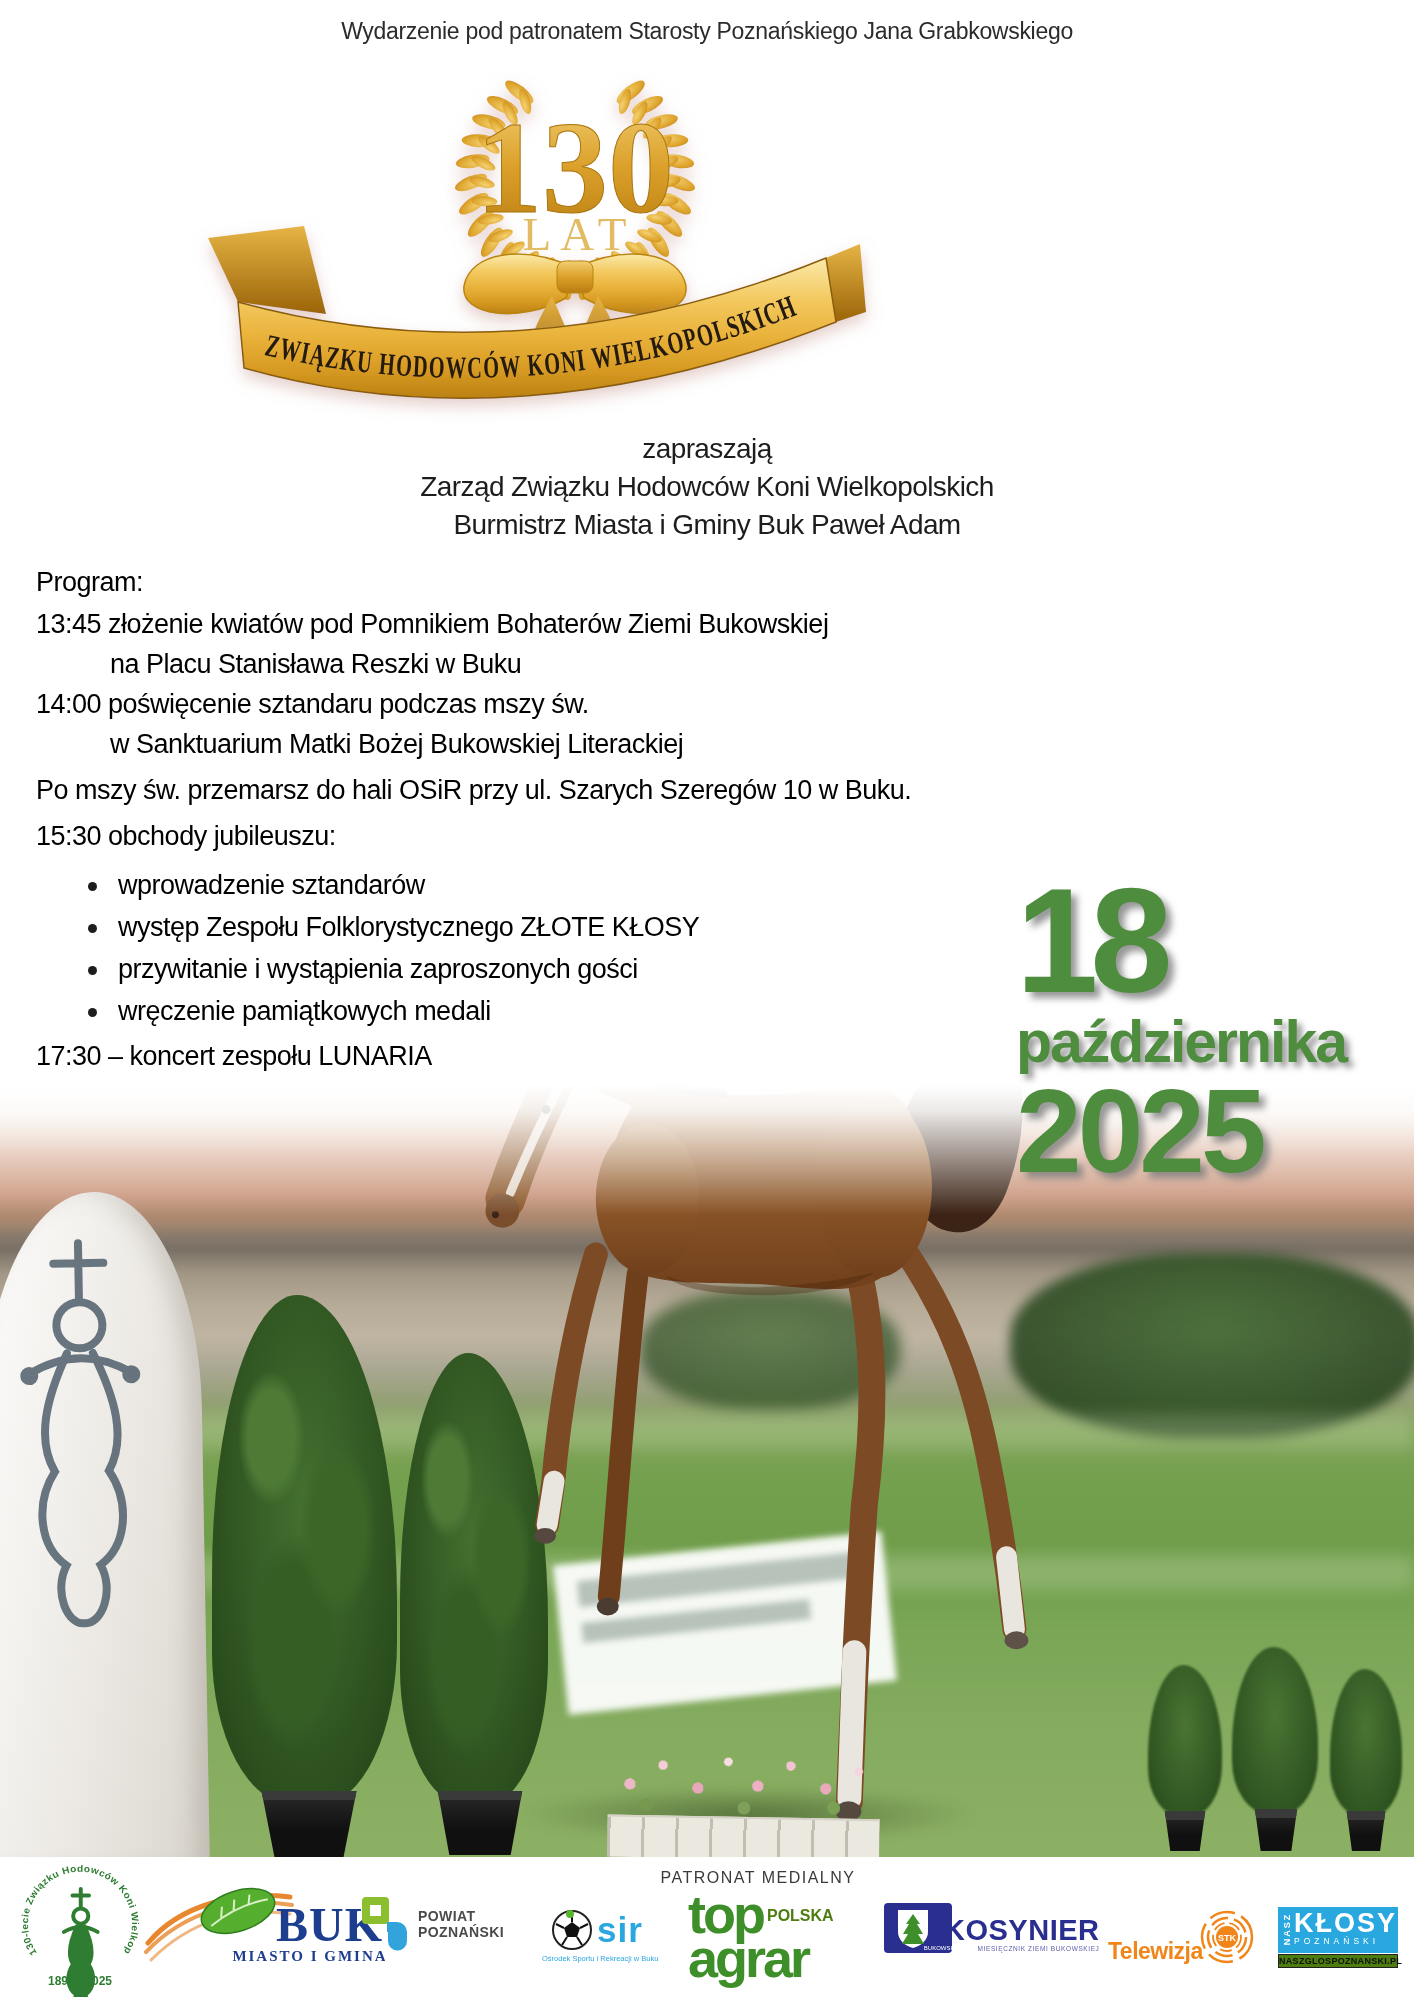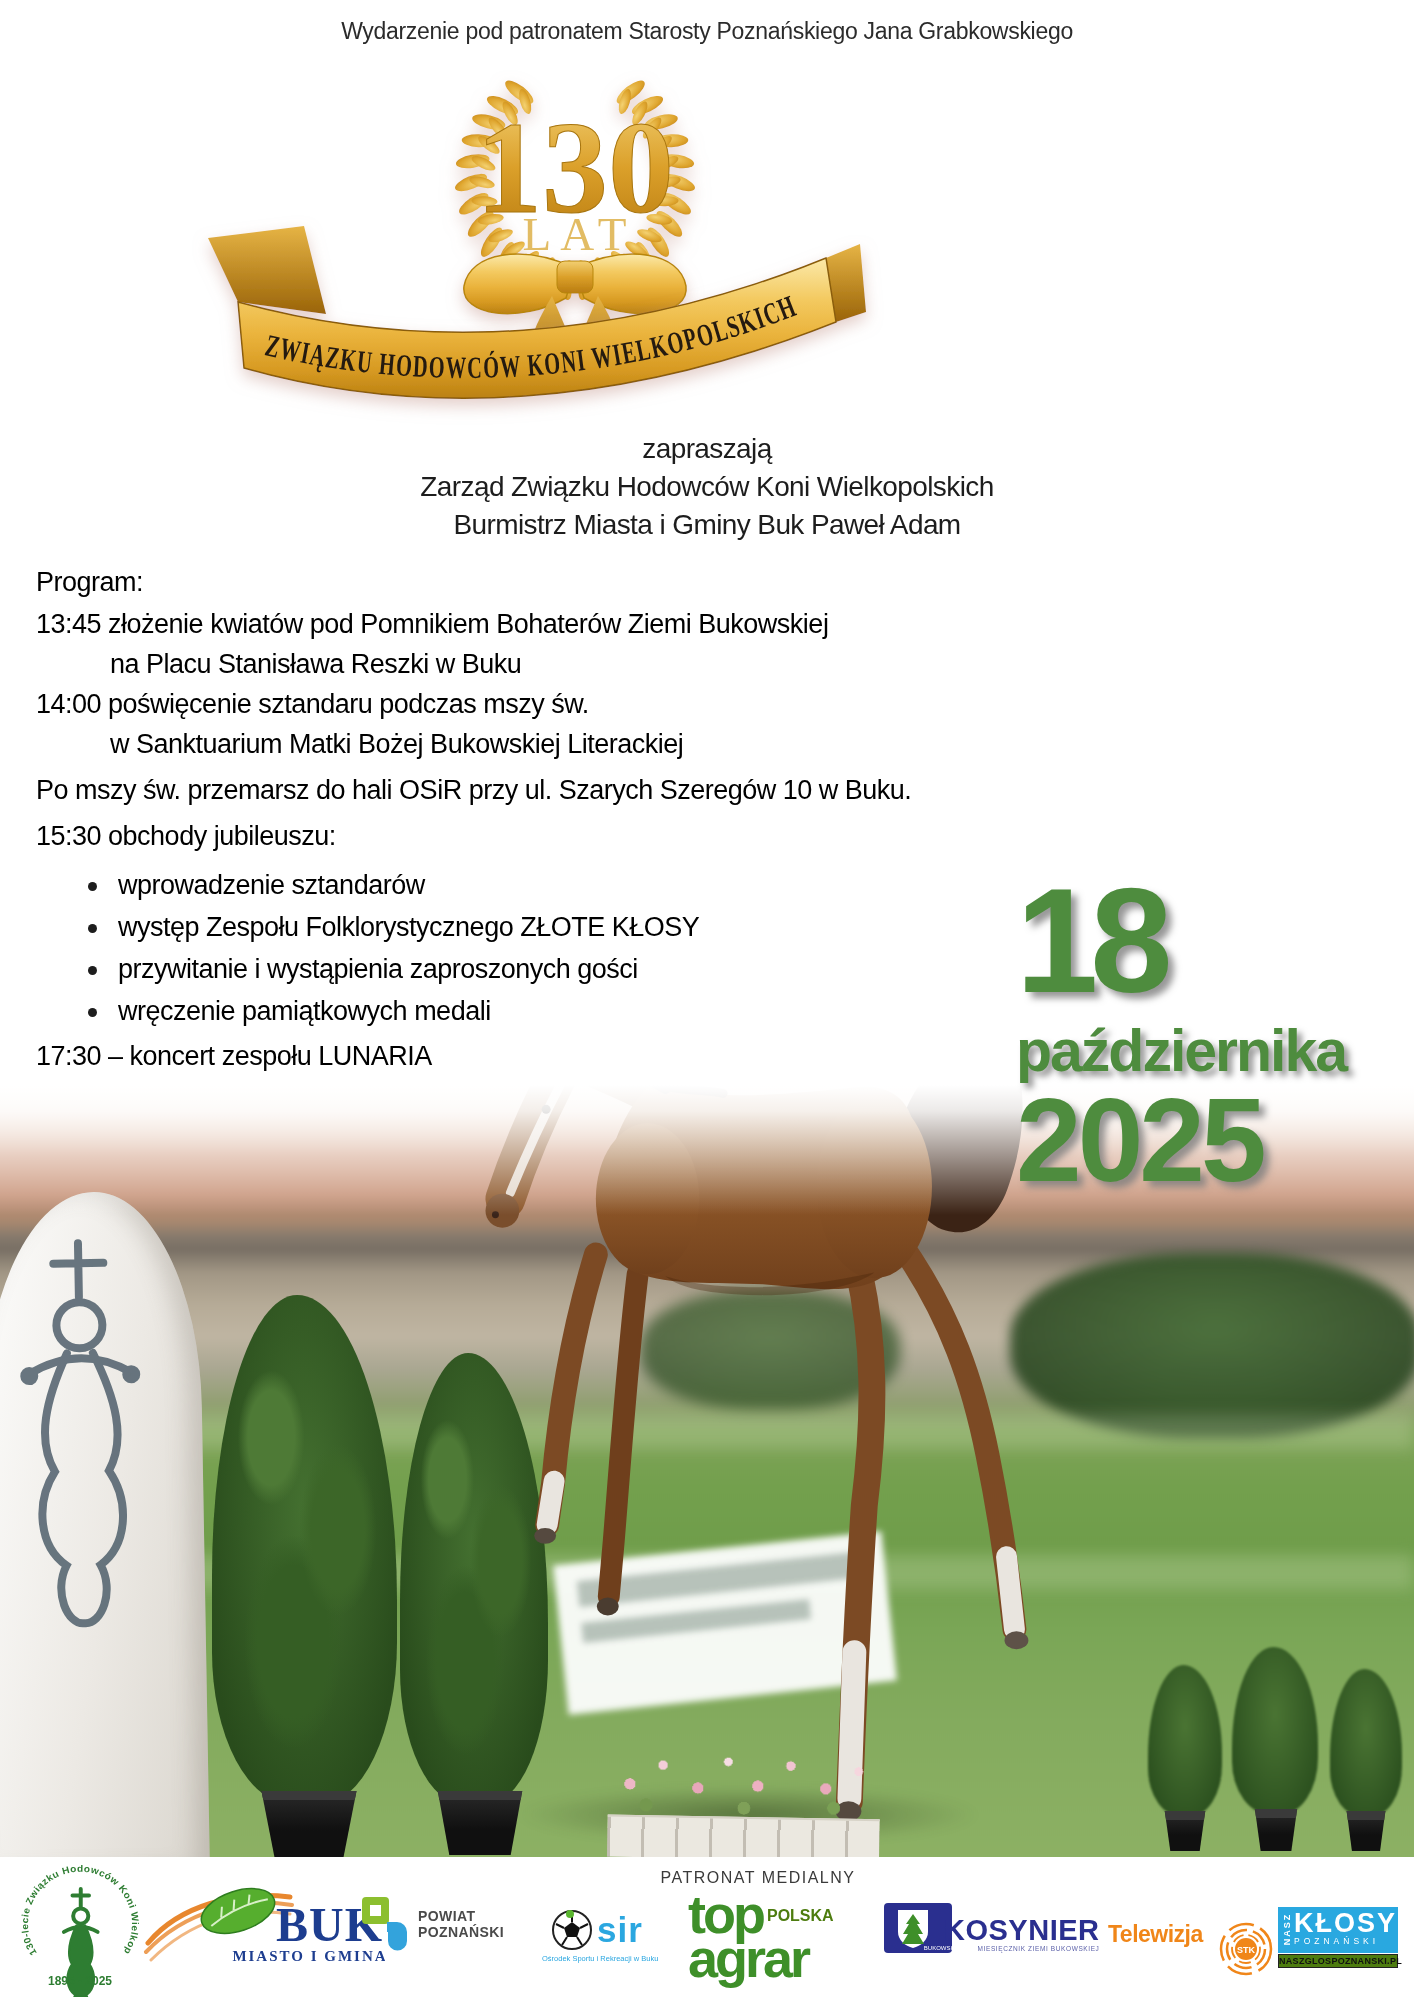--- a/index.html
+++ b/index.html
@@ -24,21 +24,21 @@
   .program .gap{height:6px;}
   .program ul{margin:8px 0 4px 0;padding:0;list-style:none;}
   .program li{position:relative;padding-left:82px;line-height:42px;white-space:nowrap;}
   .program li:before{content:"";position:absolute;left:52px;top:18px;width:9px;height:9px;
     border-radius:50%;background:#1d1d1d;}
 
   
   .date-block{top:878px;left:1016px;width:390px;color:#4e8c3e;font-weight:bold;z-index:6;}
   .date-day{font-size:148px;line-height:125px;letter-spacing:-8px;
     text-shadow:6px 6px 7px rgba(125,125,125,.8);}
-  .date-month{font-size:59px;line-height:62px;letter-spacing:-2px;margin-top:17px;
+  .date-month{font-size:59px;line-height:62px;letter-spacing:-2px;margin-top:8px;
     text-shadow:5px 5px 6px rgba(125,125,125,.8);}
   .date-year{font-size:118px;line-height:108px;letter-spacing:-4px;margin-top:4px;
     text-shadow:6px 6px 7px rgba(125,125,125,.8);}
 
   
   .photo{top:1085px;left:0;width:1414px;height:773px;overflow:hidden;z-index:1;}
   .photo-bg{position:absolute;left:-10px;top:-10px;width:1434px;height:793px;filter:blur(2.5px);
     background:linear-gradient(180deg,
       #f7efe8 0%,#e2c1ab 6%,#d09b80 10%,#c79176 15%,#a8886f 18.5%,
       #85796c 20.5%,#786f64 22%,#a29785 25%,#b6ab97 29%,#bfb5a2 33%,
@@ -104,21 +104,21 @@
   .topagrar .row2{margin-top:-10px;}
   .powiat-text{font-size:14px;font-weight:bold;color:#4a4a4a;line-height:16px;letter-spacing:.4px;}
   .osir{left:542px;top:52px;width:110px;text-align:center;}
   .osir .row{display:flex;align-items:center;justify-content:center;gap:4px;}
   .osir .name{font-size:35px;font-weight:bold;color:#2ba7e0;letter-spacing:1px;line-height:34px;position:relative;}
   .osir .idot{position:absolute;width:8px;height:8px;border-radius:50%;background:#59b52e;left:24px;top:1px;}
   .osir .sub{font-size:7.5px;color:#2ba7e0;margin-top:3px;white-space:nowrap;}
   .kosynier{left:884px;top:46px;display:flex;align-items:flex-start;}
   .kosynier .name{font-size:29px;font-weight:bold;color:#2a2f8f;letter-spacing:.5px;margin:14px 0 0 -10px;line-height:26px;}
   .kosynier .sub{font-size:6.5px;color:#5a5fa8;letter-spacing:.6px;text-align:right;margin-top:2px;}
-  .telewizja{left:1108px;top:64px;display:flex;align-items:flex-start;gap:19px;}
+  .telewizja{left:1108px;top:52px;display:flex;align-items:flex-end;}
   .telewizja .name{font-size:23px;font-weight:bold;color:#f08619;letter-spacing:-.5px;}
   .glos{left:1278px;top:50px;width:120px;}
   .glos .box{background:#29a8e0;height:46px;position:relative;padding:4px 4px 0 16px;box-sizing:border-box;}
   .glos .vert{position:absolute;left:-7px;top:17px;transform:rotate(-90deg);font-size:9px;font-weight:bold;color:#fff;letter-spacing:2px;}
   .glos .name{font-size:27px;font-weight:bold;color:#fff;letter-spacing:2px;line-height:25px;}
   .glos .region{font-size:8.5px;color:#fff;letter-spacing:4px;}
   .glos .url{background:#4d7c0f;border:1px solid #222;font-size:9px;font-weight:bold;color:#111;
     text-align:center;letter-spacing:.3px;padding:1px 0;margin-top:1px;}
   .buk-logo{left:140px;top:24px;}
   .jubilee{left:14px;top:4px;}

